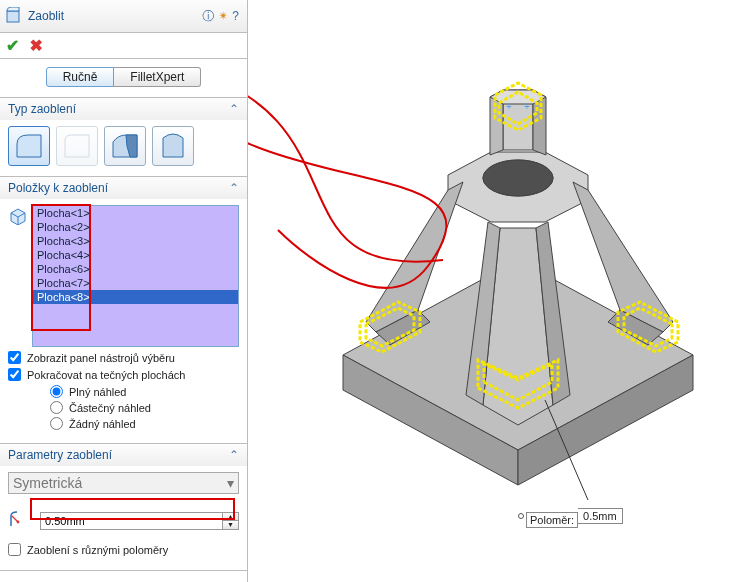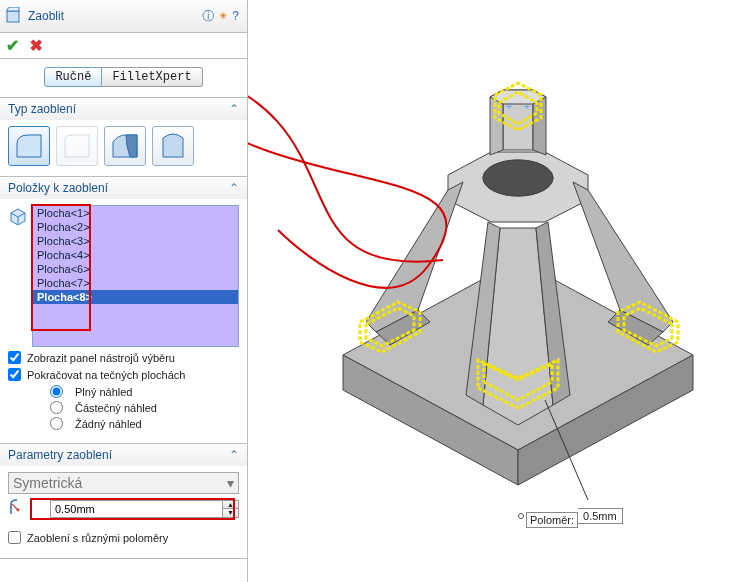--- a/index.html
+++ b/index.html
@@ -7,49 +7,49 @@
 
   .panel { width: 248px; height: 582px; background: #fff; border-right: 1px solid #bcbcbc; position: relative; }
   .titlebar { display: flex; align-items: center; height: 33px; padding: 2px 6px; background: linear-gradient(#fdfdfd,#ececec); border-bottom: 1px solid #bcbcbc; }
   .titlebar .ficon { margin-right: 6px; }
   .titlebar .ttl { flex: 1; font-weight: 400; color: #1b558f; }
   .titlebar .help { margin: 0 2px; color: #3a6ea5; cursor: pointer; }
   .okrow { display:flex; align-items:center; height:26px; padding:4px 6px; gap:10px; border-bottom:1px solid #bcbcbc;}
   .okrow .ok { color:#2e9e2e; font-weight:bold; font-size:16px;}
   .okrow .xx { color:#d33; font-weight:bold; font-size:16px;}
   .tabsrow { display:flex; justify-content:center; padding:8px 0 10px; border-bottom:1px solid #bcbcbc;}
-  .tabbtn { border:1px solid #9a9a9a; background:linear-gradient(#fff,#e6e6e6); padding:2px 10px; font-size:12px; cursor:pointer;font-family:Liberation Mono, monospace; }
+  .tabbtn { border:1px solid #9a9a9a; background:linear-gradient(#fff,#e6e6e6); padding:2px 16px; font-size:12px; cursor:pointer; }
   .tabbtn.left{border-radius:3px 0 0 3px;}
   .tabbtn.right{border-radius:0 3px 3px 0; border-left:none;}
   .tabbtn.active{ background:linear-gradient(#fff,#d7e8f7); border-color:#6b9fd0;}
 
   .section { border-bottom:1px solid #bcbcbc; }
   .sechdr { display:flex; align-items:center; justify-content:space-between; padding:4px 8px; background:linear-gradient(#fdfdfd,#efefef); color:#1b558f; cursor:pointer;gap:13px;}
   .sechdr .chev { color:#5a7fa5; }
   .secbody { padding:6px 8px 10px; }
 
   .typerow { display:flex; gap:6px; }
   .typetile { width:42px; height:40px; border:1px solid #9aaec2; border-radius:3px; background:linear-gradient(#fff,#e8eef5); display:flex; align-items:center; justify-content:center; cursor:pointer;}
   .typetile.sel{ border-color:#3a7ec9; background:linear-gradient(#f4f9ff,#cfe3f7);}
   .typetile.dim{ opacity:.45;}
   .typetile svg{display:block;}
 
   .faceicon { width:20px; text-align:center; margin-top:2px; }
   .listwrap { display:flex; gap:4px; }
   .listbox { flex:1; border:1px solid #7da7d1; background:#c4b5fd; height:142px; overflow:hidden;}
   .listbox .row { padding:1px 4px; font-size:11px; color:#123; }
-  .listbox .row.selrow { background:#2f68c9; color:#fff;font-weight:bold; }
+  .listbox .row.selrow { background:#2f68c9; color:#fff; }
   .redbox { position:absolute; border:2px solid #d80000; pointer-events:none; }
   .chk { display:flex; align-items:center; gap:6px; margin:4px 0; font-size:11px; }
   .chk input{margin:0;}
-  .rad { display:flex; align-items:center; gap:12px; margin:3px 0; font-size:11px;padding-left:42px;}
+  .rad { display:flex; align-items:center; gap:6px; margin:3px 0; font-size:11px;padding-left:42px;}
   .rad input{margin:0;}
 
   .paramdd { width:100%; border:1px solid #aaa; background:#f1f1f1; padding:2px 4px; font-size:14px; display:flex; justify-content:space-between; color:#777;}
-  .radrow { display:flex; align-items:center; gap:22px; margin-top:4px; position:relative;}
+  .radrow { display:flex; align-items:center; gap:12px; margin-top:16px; position:relative;}
   .radrow .ric { width:20px; text-align:center; }
   .radrow .spin { flex:1; display:flex; border:1px solid #9a9a9a;}
   .radrow .spin input { flex:1; border:none; padding:2px 4px; font-size:11px; outline:none;}
   .radrow .spin .btns { width:16px; display:flex; flex-direction:column; border-left:1px solid #9a9a9a;}
   .radrow .spin .btns span{ flex:1; font-size:7px; display:flex;align-items:center;justify-content:center; background:linear-gradient(#fff,#e4e4e4); cursor:pointer;}
   .radrow .spin .btns span:first-child{border-bottom:1px solid #9a9a9a;}
 
   
   .viewport { position:absolute; left:248px; top:0; width:502px; height:582px; background:#ffffff; }
   .callout { position:absolute; left:518px; top:504px; display:flex; align-items:center; font-size:11px;}

